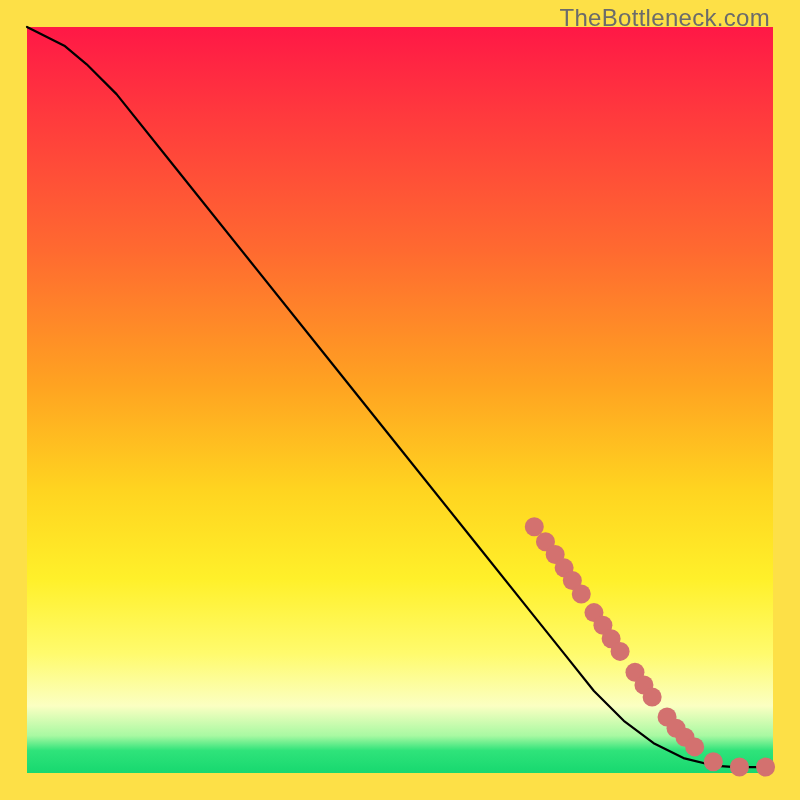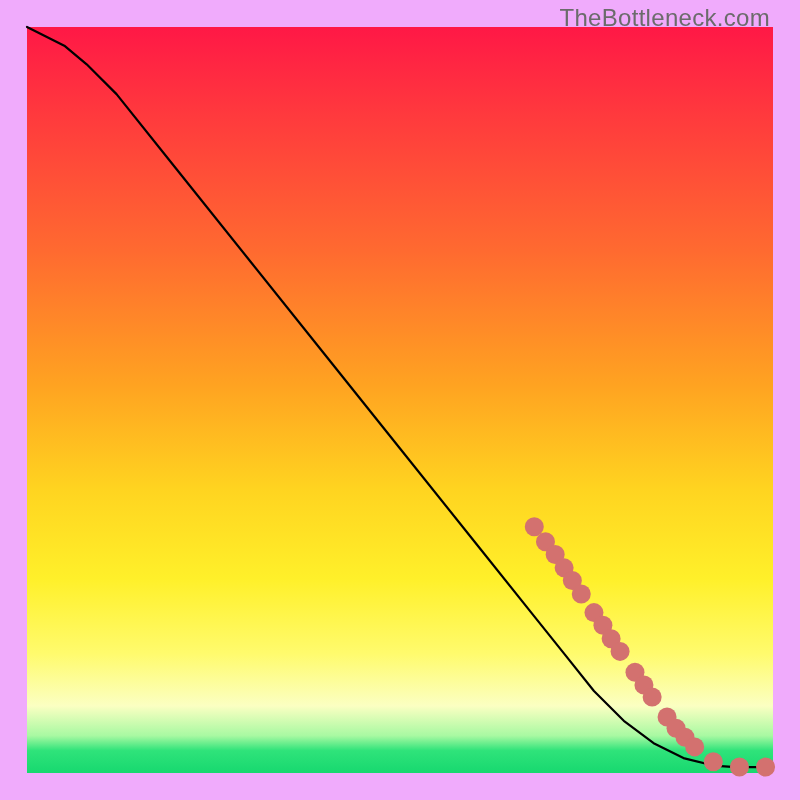--- a/index.html
+++ b/index.html
@@ -8,21 +8,21 @@
     width: 800px;
     height: 800px;
     background: #000;
     overflow: hidden;
     font-family: Arial, Helvetica, sans-serif;
   }
   .stage {
     position: relative;
     width: 800px;
     height: 800px;
-    background: #f0abfc;
+    background: #fde047;
   }
   .plot {
     position: absolute;
     left: 27px;
     top: 27px;
     width: 746px;
     height: 746px;
     
     background: linear-gradient(
       to bottom,

